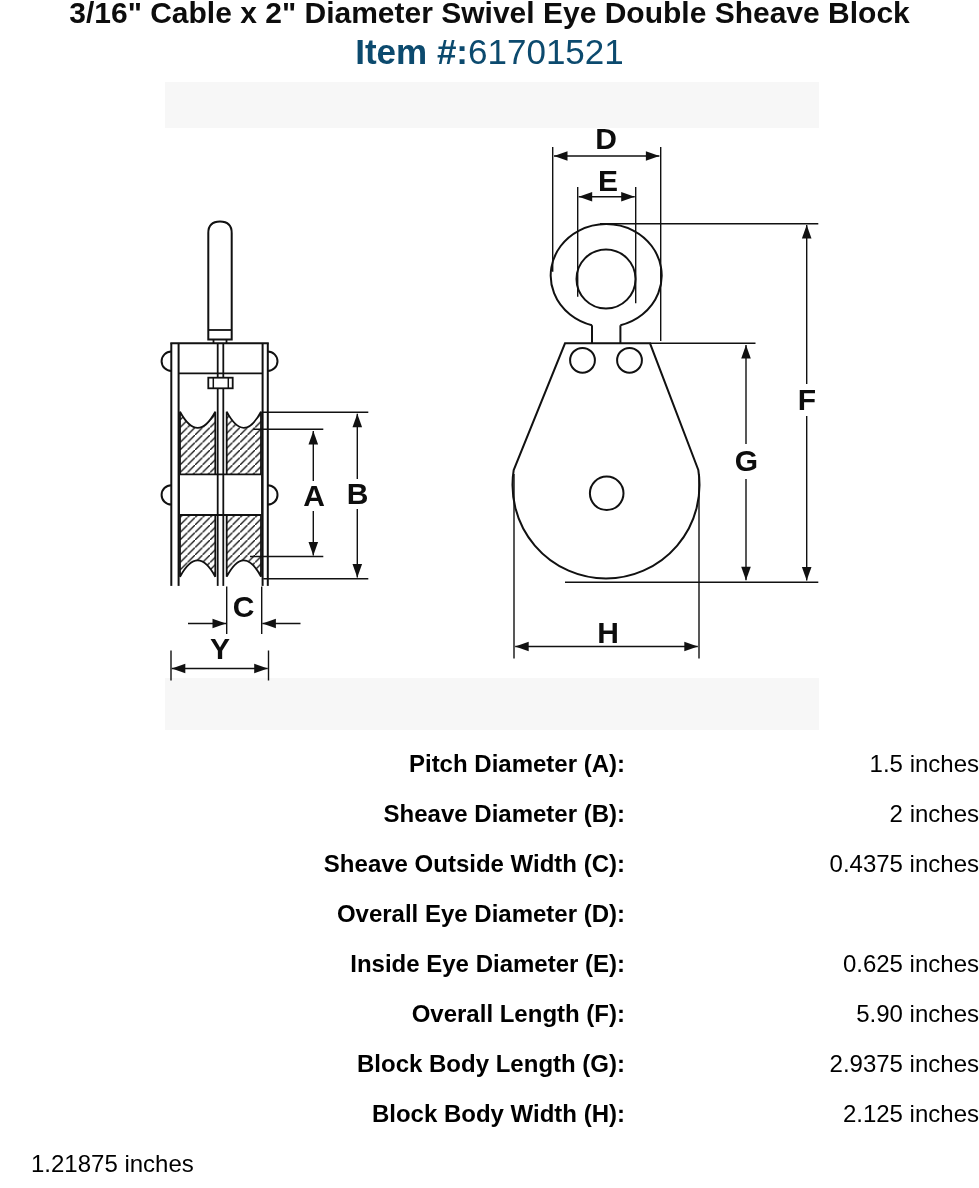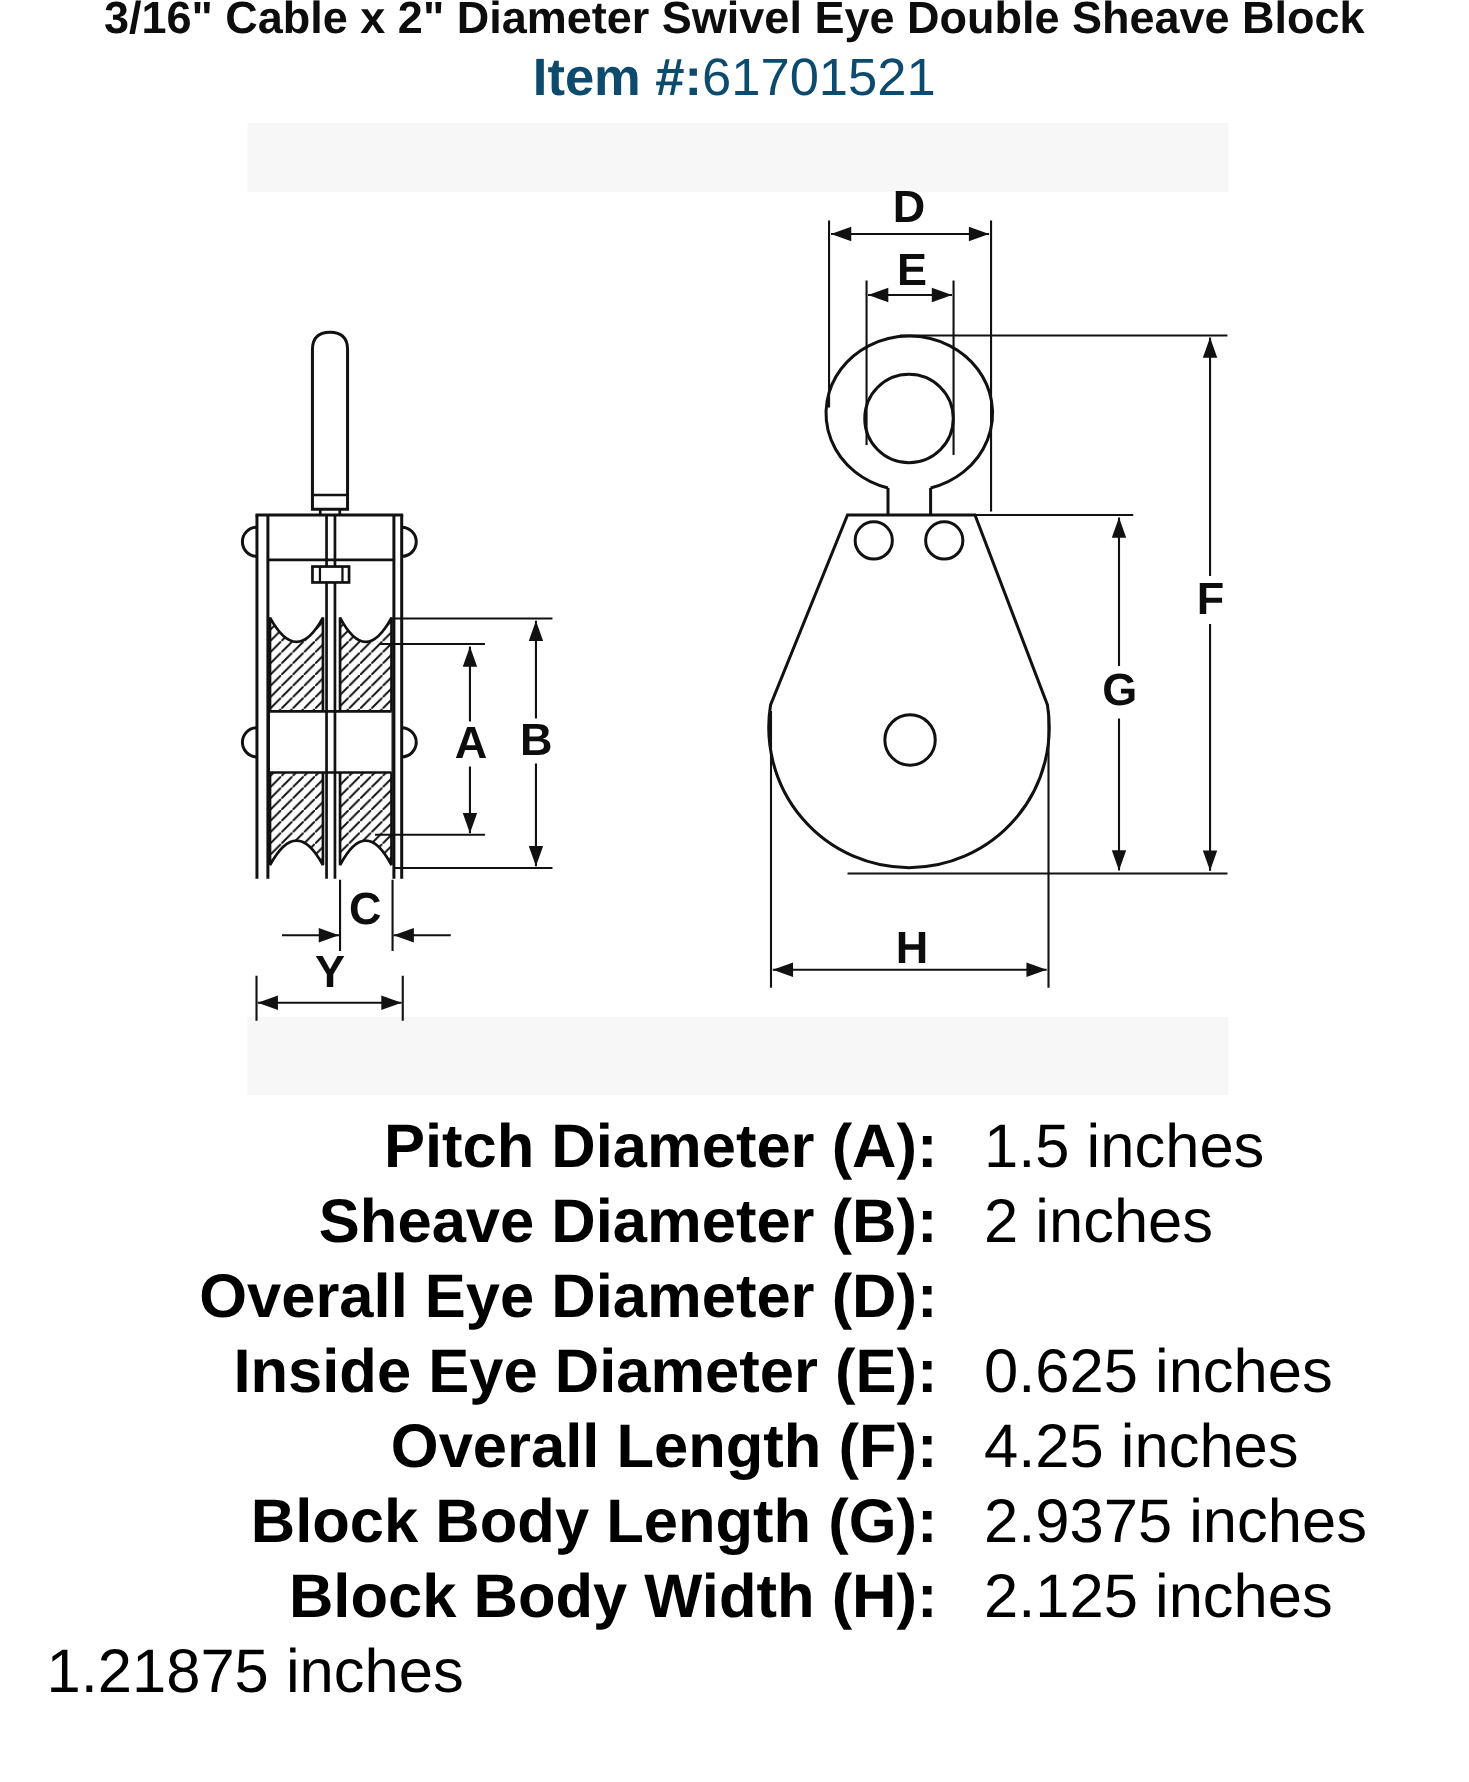--- a/index.html
+++ b/index.html
@@ -26,21 +26,21 @@
   .band{position:absolute;left:165px;width:654px;background:#f7f7f7;}
   .band-top{top:82px;height:46px;}
   .band-bottom{top:678px;height:52px;}
   .drawing{position:absolute;left:0;top:0;}
   .dim-label{
     position:absolute;transform:translate(-50%,-50%);
     font-weight:bold;font-size:30px;line-height:1;color:#0d0d0d;
     white-space:nowrap;
   }
   .specs{position:absolute;top:739px;left:0;width:979px;}
-  .spec-row{display:flex;height:50px;line-height:50px;font-size:41px;}
+  .spec-row{display:flex;height:50px;line-height:50px;font-size:24px;justify-content:space-between;}
   .spec-label{width:625px;text-align:right;font-weight:bold;white-space:nowrap;}
   .spec-value{padding-left:31px;font-weight:normal;white-space:nowrap;}
 </style>
 </head>
 <body>
 
 <div class="page">
 
   <h1 class="page-title">3/16" Cable x 2" Diameter Swivel Eye Double Sheave Block</h1>
 
@@ -174,29 +174,33 @@
   <div class="specs">
     <div class="spec-row">
       <div class="spec-label">Pitch Diameter (A):</div>
       <div class="spec-value">1.5 inches</div>
     </div>
     <div class="spec-row">
       <div class="spec-label">Sheave Diameter (B):</div>
       <div class="spec-value">2 inches</div>
     </div>
     <div class="spec-row">
+      <div class="spec-label">Sheave Outside Width (C):</div>
+      <div class="spec-value">0.4375 inches</div>
+    </div>
+    <div class="spec-row">
       <div class="spec-label">Overall Eye Diameter (D):</div>
     </div>
     <div class="spec-row">
       <div class="spec-label">Inside Eye Diameter (E):</div>
       <div class="spec-value">0.625 inches</div>
     </div>
     <div class="spec-row">
       <div class="spec-label">Overall Length (F):</div>
-      <div class="spec-value">4.25 inches</div>
+      <div class="spec-value">5.90 inches</div>
     </div>
     <div class="spec-row">
       <div class="spec-label">Block Body Length (G):</div>
       <div class="spec-value">2.9375 inches</div>
     </div>
     <div class="spec-row">
       <div class="spec-label">Block Body Width (H):</div>
       <div class="spec-value">2.125 inches</div>
     </div>
     <div class="spec-row">

